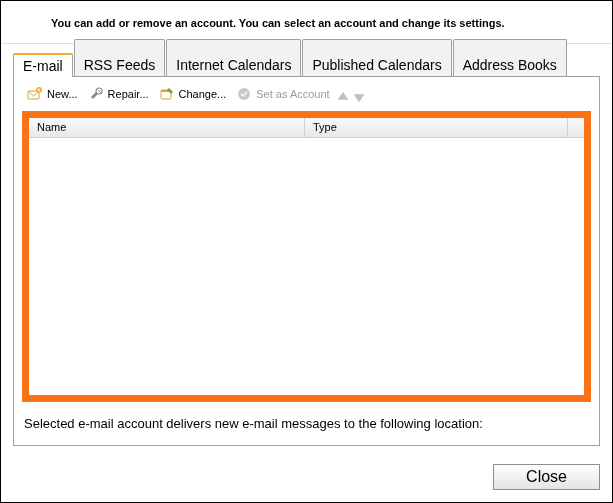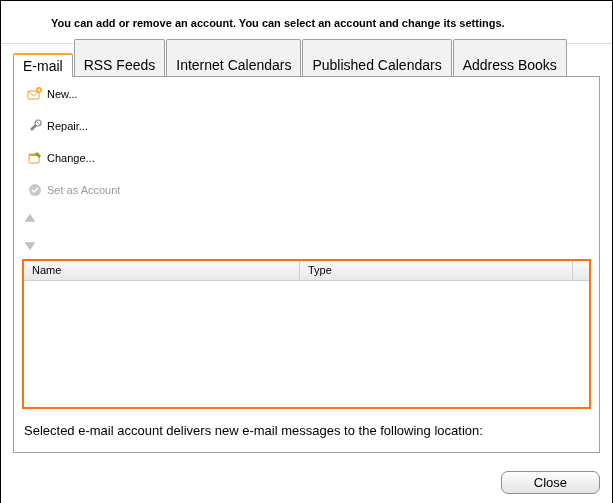--- a/index.html
+++ b/index.html
@@ -83,44 +83,42 @@
   .tabpanel {
     border: 1px solid #9f9f9f;
     flex: 1;
     background: #fff;
     display: flex;
     flex-direction: column;
     padding-bottom: 10px;
   }
   .toolbar {
     display: flex;
-    align-items: flex-start;
-    gap: 10px;
+    align-items: flex-end;
     padding: 6px 8px;
-    flex-direction: column;
   }
   .tbtn {
     display: flex; align-items: center; gap: 4px;
     padding: 2px 4px;
     font-size: 11px;
     color: #000;
     cursor: pointer;
     border: 1px solid transparent;
     border-radius: 2px;
   }
   .tbtn.disabled { color: #9a9a9a; cursor: default; }
   .tbtn .ico { width: 16px; height: 16px; display: flex; align-items: center; justify-content: center; }
   .arrow-btn {
     width: 16px; height: 16px;
     display: flex; align-items: center; justify-content: center;
     color: #b0b0b0; cursor: default;
   }
   .tablewrap {
     margin: 0 8px;
-    border: 2px solid #f97316;
+    border: 7px solid #f97316;
     flex: 1;
     background: #fff;
     display: flex; flex-direction: column;
     min-height: 150px;
   }
   .thead {
     display: flex;
     background: linear-gradient(to bottom, #fafafa, #e8e8e8);
     border-bottom: 1px solid #cfcfcf;
     height: 20px;
@@ -141,24 +139,24 @@
   }
   .footer {
     padding: 10px 12px 12px 12px;
     display: flex;
     justify-content: flex-end;
     background: #fff;
   }
   .btn {
     min-width: 72px;
     padding: 3px 32px;
-    font-size: 13px;
+    font-size: 16px;
     background: linear-gradient(to bottom, #fdfdfd, #e4e4e4);
     border: 1px solid #8e8e8e;
-    border-radius: 7px;
+    border-radius: 0;
     cursor: pointer;
     color: #000;
   }
 </style>
 </head>
 <body>
 
 <div class="window">
 
 

